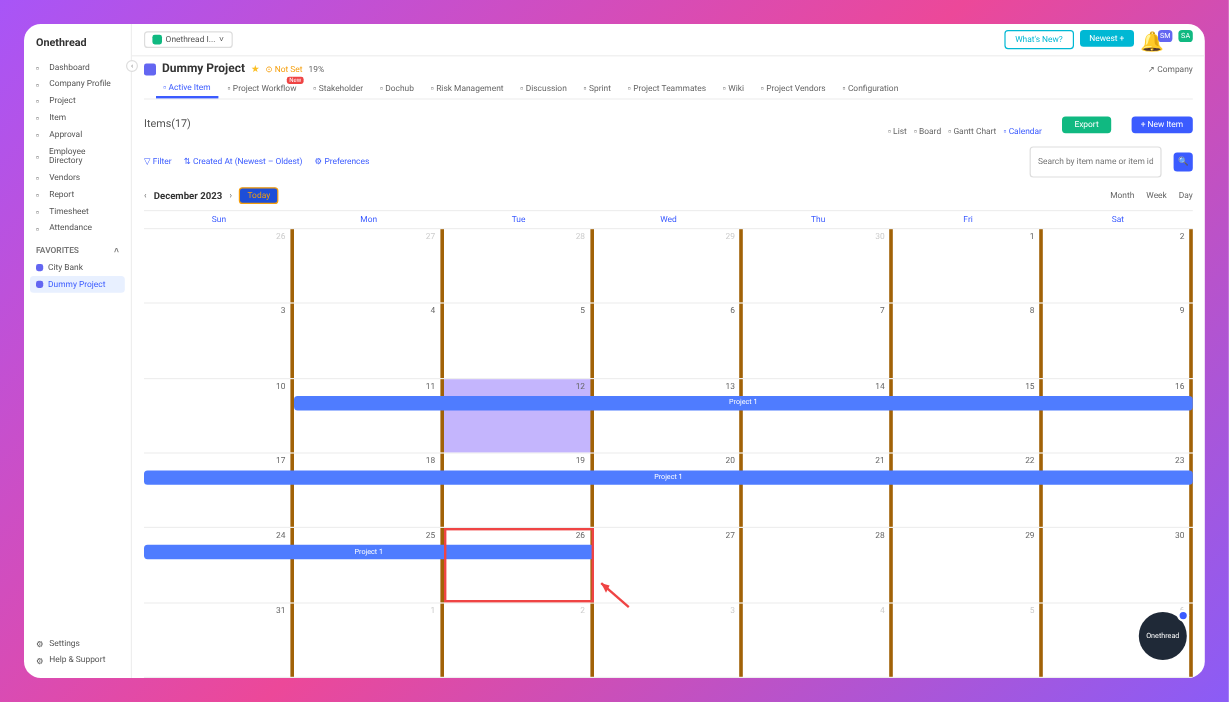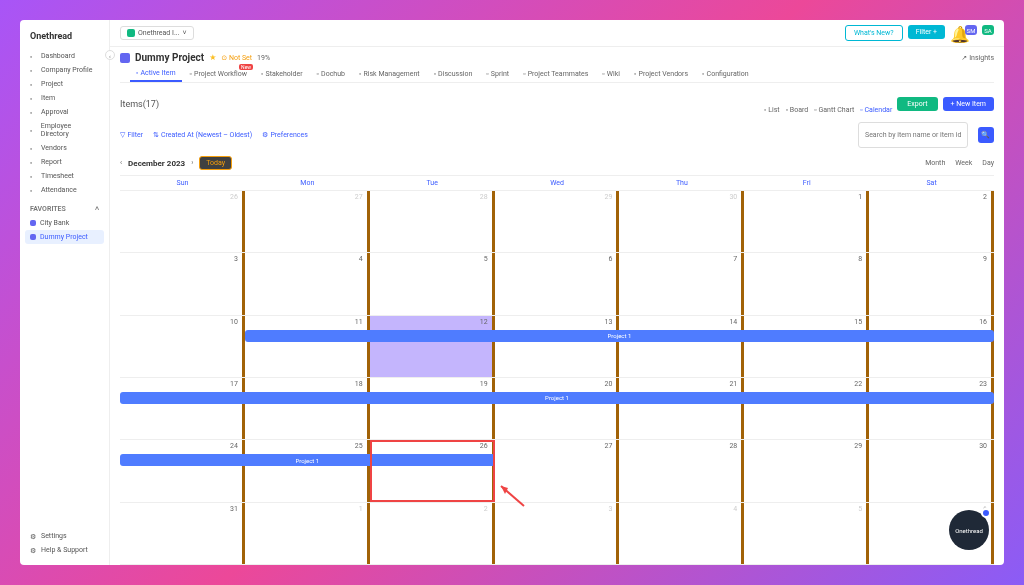--- a/index.html
+++ b/index.html
@@ -1,17 +1,17 @@
 <!DOCTYPE html>
 <html><head>
 <meta charset="utf-8">
 <style>
 * { margin: 0; padding: 0; box-sizing: border-box; font-family: -apple-system, BlinkMacSystemFont, 'Segoe UI', Roboto, sans-serif; }
 body { background: linear-gradient(135deg, #a855f7 0%, #ec4899 50%, #8b5cf6 100%); padding: 20px; width: 1024px; height: 585px; overflow: hidden; }
-.app-window { background: #fff; border-radius: 4px; height: 100%; display: flex; position: relative; overflow: hidden; }
+.app-window { background: #fff; border-radius: 14px; height: 100%; display: flex; position: relative; overflow: hidden; }
 .sidebar { width: 90px; padding: 8px 5px; display: flex; flex-direction: column; font-size: 7px; color: #555; border-right: 1px solid #eee; }
 .logo { font-weight: 700; font-size: 9px; padding: 3px 5px; margin-bottom: 5px; color: #333; }
 .nav-item { display: flex; align-items: center; gap: 4px; padding: 3px 5px; cursor: pointer; border-radius: 3px; }
 .nav-icon { width: 7px; height: 7px; display: inline-block; }
 .favorites-header { font-size: 7px; font-weight: 600; padding: 3px 5px; margin-top: 5px; color: #777; display: flex; justify-content: space-between; }
 .fav-item { display: flex; align-items: center; gap: 4px; padding: 3px 5px; font-size: 7px; }
 .fav-item.selected { background: #e8f0ff; color: #3b5bff; border-radius: 3px; }
 .fav-dot { width: 6px; height: 6px; background: #6366f1; border-radius: 2px; }
 .sidebar-footer { margin-top: auto; }
 .sidebar-footer .nav-item { font-size: 7px; }
@@ -31,35 +31,35 @@
 .proj-icon { width: 10px; height: 10px; background: #6366f1; border-radius: 2px; }
 .proj-title { font-weight: 700; font-size: 10px; color: #333; }
 .star-icon { color: #fbbf24; font-size: 8px; }
 .not-set { color: #f59e0b; font-size: 7px; }
 .pct { color: #666; font-size: 7px; }
 .insights-btn { margin-left: auto; font-size: 7px; color: #666; display: flex; align-items: center; gap: 2px; }
 .tab-row { display: flex; gap: 2px; border-bottom: 1px solid #eee; padding: 0 10px; margin-top: 3px; }
 .tab { padding: 3px 6px; font-size: 7px; color: #666; cursor: pointer; display: flex; align-items: center; gap: 2px; position: relative; }
 .tab.active { color: #3b5bff; border-bottom: 2px solid #3b5bff; }
 .tab-badge { position: absolute; top: -2px; right: 0; background: #ef4444; color: #fff; font-size: 5px; padding: 0 2px; border-radius: 2px; }
-.items-row { display: flex; align-items: center; padding: 5px 10px; gap: 5px; }
+.items-row { display: flex; align-items: center; padding: 5px 10px; gap: 17px; }
 .items-title { font-size: 9px; color: #555; }
 .view-opts { margin-left: auto; display: flex; gap: 6px; font-size: 7px; color: #666; align-items: center; margin-top: 13px; }
 .view-opt { display: flex; align-items: center; gap: 2px; cursor: pointer; }
 .view-opt.active { color: #3b5bff; }
 .export-btn { background: #10b981; color: #fff; border: none; padding: 3px 10px; border-radius: 3px; font-size: 7px; cursor: pointer; }
 .new-item-btn { background: #3b5bff; color: #fff; border: none; padding: 3px 8px; border-radius: 3px; font-size: 7px; cursor: pointer; }
 .filter-row { display: flex; align-items: center; padding: 3px 10px; gap: 10px; font-size: 7px; }
 .filter-item { color: #3b5bff; display: flex; align-items: center; gap: 2px; cursor: pointer; }
 .search-box { margin-left: auto; border: 1px solid #ddd; border-radius: 3px; padding: 8px 6px; font-size: 7px; width: 110px; color: #999; }
 .search-btn { width: 16px; height: 16px; background: #3b5bff; border-radius: 3px; display: flex; align-items: center; justify-content: center; color: #fff; font-size: 7px; cursor: pointer; }
 .date-nav-row { display: flex; align-items: center; padding: 5px 10px; gap: 6px; }
 .chev { font-size: 7px; color: #666; cursor: pointer; }
 .month-label { font-size: 8px; font-weight: 700; color: #333; }
-.today-btn { border: 1px solid #f59e0b; color: #f59e0b; background: #404040; padding: 2px 6px; border-radius: 3px; font-size: 7px; cursor: pointer; }
+.today-btn { border: 1px solid #f59e0b; color: #f59e0b; background: #1d4ed8; padding: 2px 6px; border-radius: 3px; font-size: 7px; cursor: pointer; }
 .period-opts { margin-left: auto; display: flex; gap: 10px; font-size: 7px; color: #666; }
 .period-opt { cursor: pointer; }
 .calendar { flex: 1; display: flex; flex-direction: column; padding: 0 10px; position: relative; }
 .cal-header { display: flex; border-top: 1px solid #eee; border-bottom: 1px solid #eee; }
 .cal-header-cell { flex: 1; text-align: center; font-size: 7px; color: #3b5bff; padding: 3px; }
 .cal-body { flex: 1; display: flex; flex-direction: column; position: relative; }
 .cal-row { display: flex; flex: 1; border-bottom: 1px solid #eee; position: relative; }
 .cal-cell { flex: 1; border-right: 3px solid #a16207; padding: 2px 4px; font-size: 7px; text-align: right; color: #666; position: relative; }
 .cal-cell.dim { color: #ccc; }
 .cal-cell.today { background: #c4b5fd; }
@@ -145,35 +145,35 @@
 
   <div class="main">
     <div class="topbar">
       <div class="workspace-select">
         <span class="ws-icon"></span>
         <span>Onethread I...</span>
         <span>˅</span>
       </div>
       <div class="topbar-right">
         <button class="whats-new-btn">What's New?</button>
-        <button class="create-btn">Filter +</button>
+        <button class="create-btn">Newest +</button>
         <span class="notif-icon">🔔</span>
         <span class="avatar-badge">SM</span>
         <span class="avatar-badge green">SA</span>
       </div>
     </div>
 
     <div class="project-header">
       <div class="project-title-row">
         <span class="proj-icon"></span>
         <span class="proj-title">Dummy Project</span>
         <span class="star-icon">★</span>
         <span class="not-set">⊙ Not Set</span>
         <span class="pct">19%</span>
-        <span class="insights-btn">↗ <span>Insights</span></span>
+        <span class="insights-btn">↗ <span>Company</span></span>
       </div>
       <div class="tab-row" id="tab-row">
           <div class="tab active">
             <span>▫</span>
             <span>Active Item</span>
           </div>
           <div class="tab">
             <span>▫</span>
             <span>Project Workflow</span>
             <span class="tab-badge">New</span>

